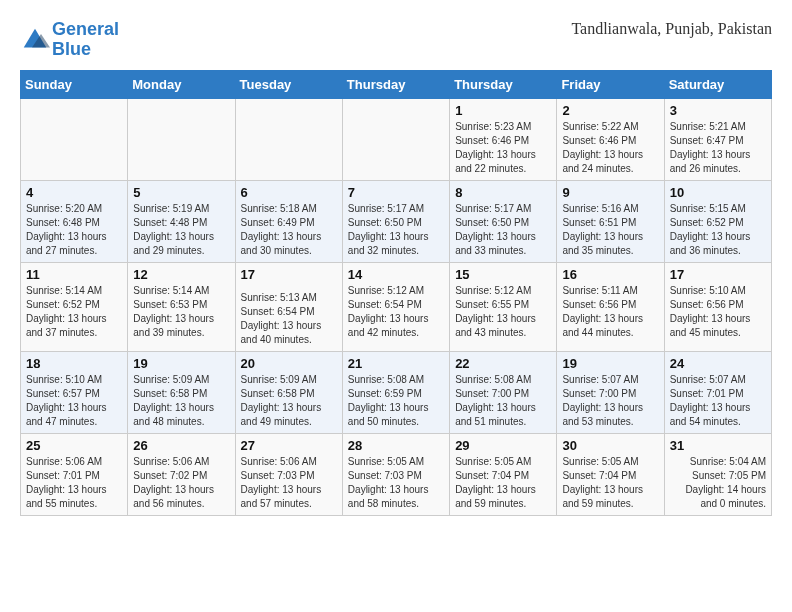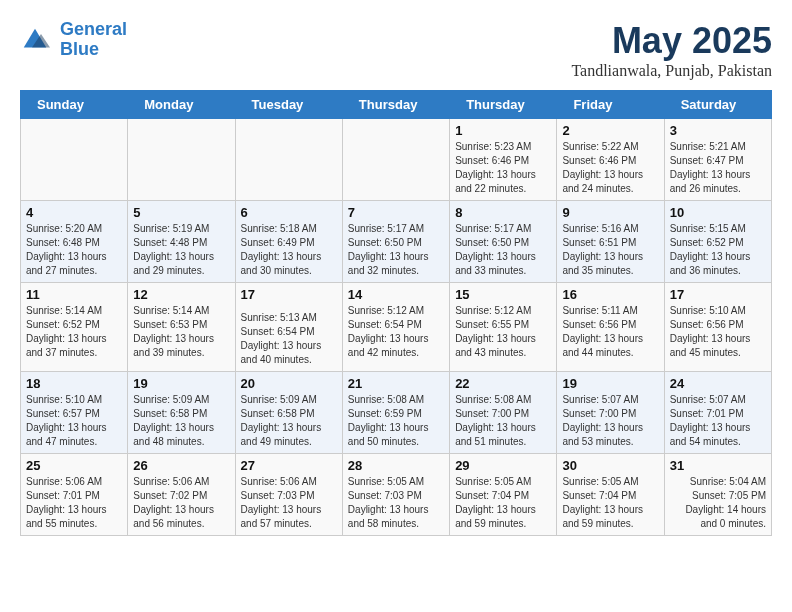--- a/index.html
+++ b/index.html
@@ -12,21 +12,20 @@
     }
     .header {
       display: flex;
       justify-content: space-between;
       align-items: flex-start;
       margin-bottom: 10px;
     }
     .logo {
       display: flex;
       align-items: center;
-      gap: 8px;
     }
     .logo-text {
       font-size: 18px;
       font-weight: bold;
       color: #1a3a5c;
       line-height: 1.1;
     }
     .logo-text span {
       color: #2e7bc4;
     }
@@ -50,21 +49,21 @@
       font-family: Liberation Serif, serif;
     }
     table {
       width: 100%;
       border-collapse: collapse;
       font-size: 11px;
     }
     thead th {
       background: #2e7bc4;
       color: #fff;
-      padding: 6px 16px;
+      padding: 6px 4px;
       text-align: left;
       font-size: 13px;
       border: 1px solid #2e7bc4;
     }
     tbody td {
       border: 1px solid #ccc;
       vertical-align: top;
       padding: 4px 5px;
       height: 80px;
       width: 107px;
@@ -99,21 +98,20 @@
     <svg class="logo-icon" viewBox="0 0 40 40">
       <polygon points="20,5 35,30 5,30" fill="#2e7bc4"></polygon>
       <polygon points="28,12 40,30 16,30" fill="#1a3a5c" opacity="0.5"></polygon>
     </svg>
     <div class="logo-text">
       <div><span>General</span></div>
       <div><span style="color:#2e7bc4">Blue</span></div>
     </div>
   </div>
   <div class="title-block">
-    <h1>May 2025</h1>
     <h2>Tandlianwala, Punjab, Pakistan</h2>
   </div>
 </div>
 
 <table>
   <thead>
     <tr>
     <th>Sunday</th>
         <th>Monday</th>
         <th>Tuesday</th>

